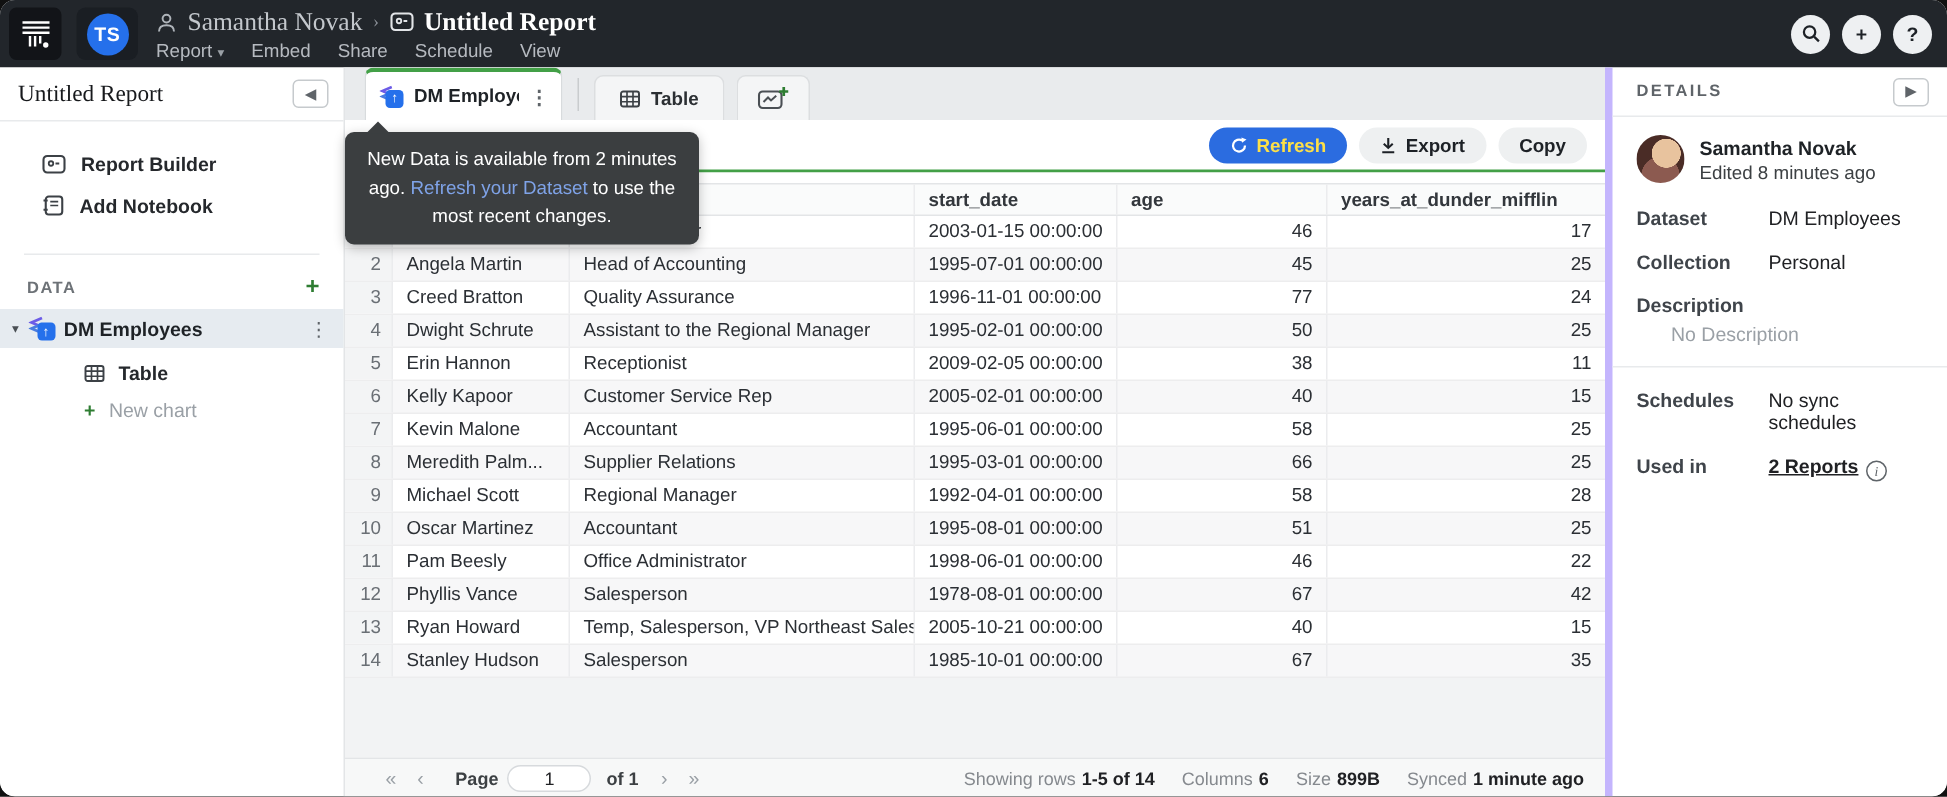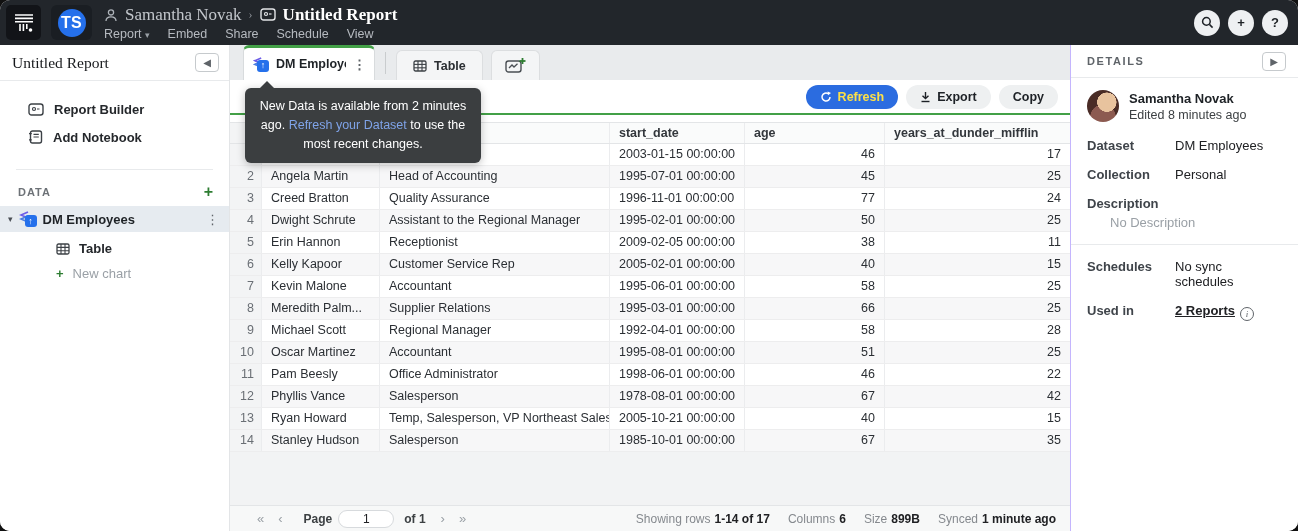--- a/index.html
+++ b/index.html
@@ -4,21 +4,21 @@
 <style>
   * { margin:0; padding:0; box-sizing:border-box; }
   html,body { width:1298px; height:531px; background:#111; }
   body { font-family:"Liberation Sans", sans-serif; }
   .app { width:1298px; height:531px; border-radius:10px; overflow:hidden; display:flex; flex-direction:column; background:#fff; position:relative; }
 
   
   .topbar { height:45px; background:#22262b; display:flex; align-items:center; flex:0 0 45px; padding:0 10px 0 6px; }
   .logo-sq { width:35px; height:35px; background:#121418; border-radius:5px; display:flex; align-items:center; justify-content:center; margin-right:10px; }
   .avatar-sq { width:41px; height:35px; background:#1a1e23; border-radius:6px; display:flex; align-items:center; justify-content:center; margin-right:12px; }
-  .avatar-circle { width:28px; height:28px; border-radius:50%; background:#2570eb; color:#fff; font-size:16px; font-weight:bold; display:flex; align-items:center; justify-content:center; letter-spacing:.3px; }
+  .avatar-circle { width:28px; height:28px; border-radius:50%; background:#2570eb; color:#fff; font-size:13px; font-weight:bold; display:flex; align-items:center; justify-content:center; letter-spacing:.3px; }
   .tb-left { display:flex; flex-direction:column; justify-content:center; gap:1px; }
   .crumbrow { display:flex; align-items:center; gap:7px; font-family:"Liberation Serif", serif; font-size:17px; }
   .crumb-user { color:#c3c7cc; }
   .crumb-sep { color:#8a8f96; font-size:12px; }
   .crumb-report { color:#ffffff; font-weight:bold; }
   .menurow { display:flex; gap:18px; font-size:12.5px; color:#b6bac0; margin-top:1px; }
   .menurow span { cursor:default; }
   .caret { font-size:9px; color:#9aa0a6; }
   .tb-actions { margin-left:auto; display:flex; gap:8px; }
   .tb-btn { width:26px; height:26px; border-radius:50%; background:#eef0f2; display:flex; align-items:center; justify-content:center; color:#1d2126; font-size:13px; font-weight:bold; }
@@ -81,21 +81,21 @@
   .pg-arrow { color:#9aa0a6; font-size:13px; margin:0 7px; }
   .pg-label { font-weight:bold; margin:0 6px 0 14px; }
   .pg-input { width:56px; height:18px; border:1px solid #d7dadd; border-radius:10px; background:#fff; text-align:center; font-size:12px; color:#202124; margin-right:10px; font-family:"Liberation Sans",sans-serif; }
   .pg-of { font-weight:bold; margin-right:8px; }
   .foot-stats { margin-left:auto; display:flex; gap:18px; }
   .stat { display:flex; gap:4px;justify-content:flex-end; }
   .stat .lbl { color:#85898e; }
   .stat .val { color:#202124; font-weight:bold; }
 
   
-  .details { width:228px; background:#fff; border-left:1px solid #c4b5fd; display:flex; flex-direction:column; }
+  .details { width:228px; background:#fff; border-left:5px solid #c4b5fd; display:flex; flex-direction:column; }
   .dt-head { height:33px; display:flex; align-items:center; justify-content:space-between; padding:0 12px 0 16px; border-bottom:1px solid #e8eaec; }
   .dt-title { font-size:11px; font-weight:bold; letter-spacing:1.6px; color:#5f6469; }
   .dt-body { padding:12px 16px; font-size:13px; }
   .profile { display:flex; gap:10px; align-items:center; margin-bottom:16px; }
   .p-avatar { width:32px; height:32px; border-radius:50%; background:
       radial-gradient(circle at 62% 38%, #e8c39e 0 34%, transparent 35%),
       radial-gradient(circle at 50% 85%, #8c5a50 0 40%, transparent 41%),
       radial-gradient(circle at 50% 50%, #4a2c26 0 70%, #3a221d 100%);
       background-color:#b08ea0; }
   .p-name { font-weight:bold; color:#1e2226; margin-bottom:2px; }
@@ -103,21 +103,21 @@
   .dt-row { display:flex; margin-bottom:14px; }
   .dt-lbl { width:88px; color:#3f444a; font-weight:bold; flex:0 0 88px; }
   .dt-val { color:#202124; }
   .dt-desc-lbl { color:#3f444a; font-weight:bold; margin-bottom:4px; }
   .dt-desc-val { color:#9aa0a6;margin-left:23px; }
   .dt-divider { border-top:1px solid #e8eaec; margin:14px -16px; }
   .link-underline { text-decoration:underline; color:#202124; font-weight:bold; }
   .info-ic { display:inline-flex; width:14px; height:14px; border:1px solid #5f6469; border-radius:50%; font-size:9px; align-items:center; justify-content:center; color:#5f6469; margin-left:5px; vertical-align:-2px; font-style:italic; font-family:"Liberation Serif",serif; }
 
   
-  .tooltip { position:absolute; left:15px; top:43px; width:236px; background:#3b3e40; color:#fff; border-radius:6px; padding:9px 12px 10px; font-size:12.5px; line-height:1.5; text-align:center; z-index:60; box-shadow:0 2px 8px rgba(0,0,0,.25); }
+  .tooltip { position:absolute; left:0; top:43px; width:236px; background:#3b3e40; color:#fff; border-radius:6px; padding:9px 12px 10px; font-size:12.5px; line-height:1.5; text-align:center; z-index:60; box-shadow:0 2px 8px rgba(0,0,0,.25); }
   .tooltip::before { content:""; position:absolute; top:-7px; left:14px; border-left:8px solid transparent; border-right:8px solid transparent; border-bottom:8px solid #3b3e40; }
   .tooltip a { color:#7fa3e8; text-decoration:none; }
 
   
   .ds-icon { position:relative; width:18px; height:16px; flex:0 0 18px; }
   .ds-zig { position:absolute; left:0; top:0; }
   .ds-badge { position:absolute; right:0; bottom:0; width:12px; height:12px; background:#2570eb; border-radius:3px; color:#fff; font-size:9px; font-weight:bold; display:flex; align-items:center; justify-content:center; line-height:1; }
   svg { display:block; }
 </style>
 </head>
@@ -434,21 +434,21 @@
         <span class="pg-arrow">«</span>
         <span class="pg-arrow">‹</span>
         <span class="pg-label">Page</span>
         <input class="pg-input" value="1" style="">
         <span class="pg-of">of 1</span>
         <span class="pg-arrow">›</span>
         <span class="pg-arrow">»</span>
         <div class="foot-stats">
           <span class="stat">
               <span class="lbl">Showing rows</span>
-              <span class="val">1-14 of 17</span>
+              <span class="val">1-5 of 14</span>
             </span>
           <span class="stat">
               <span class="lbl">Columns</span>
               <span class="val">6</span>
             </span>
           <span class="stat">
               <span class="lbl">Size</span>
               <span class="val">899B</span>
             </span>
           <span class="stat">

